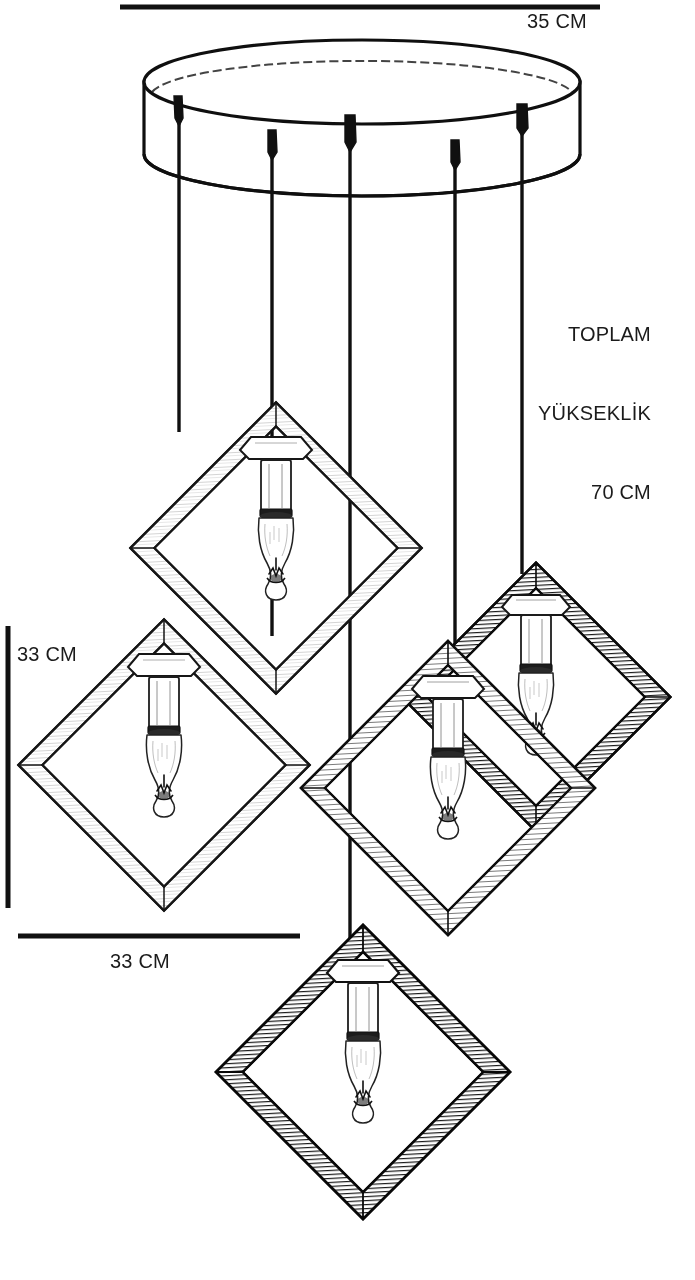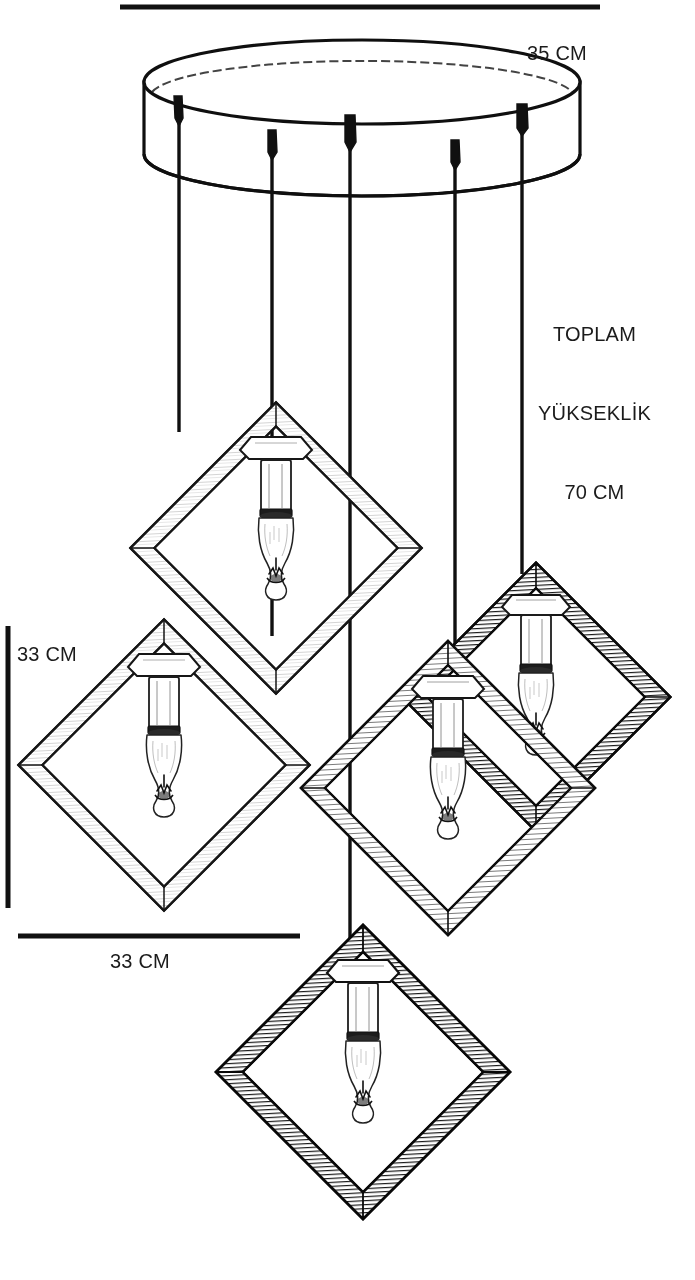--- a/index.html
+++ b/index.html
@@ -15,24 +15,24 @@
 
   .dim-label{
     position:absolute;
     font-size:20px;
     line-height:1.32;
     letter-spacing:.2px;
     color:#1b1b1b;
     white-space:pre;
     user-select:none;
   }
-  #lbl-top{left:527px;top:8px;margin-top:32px;}
+  #lbl-top{left:527px;top:8px;}
   #lbl-left{left:17px;top:641px;}
   #lbl-bottom{left:110px;top:948px;}
-  #lbl-total{left:538px;top:268px;text-align:center;}
+  #lbl-total{left:538px;top:268px;text-align:right;}
   #lbl-total span{display:block;}
 </style>
 </head>
 <body>
 
 <div id="stage">
 
   <svg id="art" viewBox="0 0 695 1280" xmlns="http://www.w3.org/2000/svg" aria-hidden="true">
     <defs>
 

